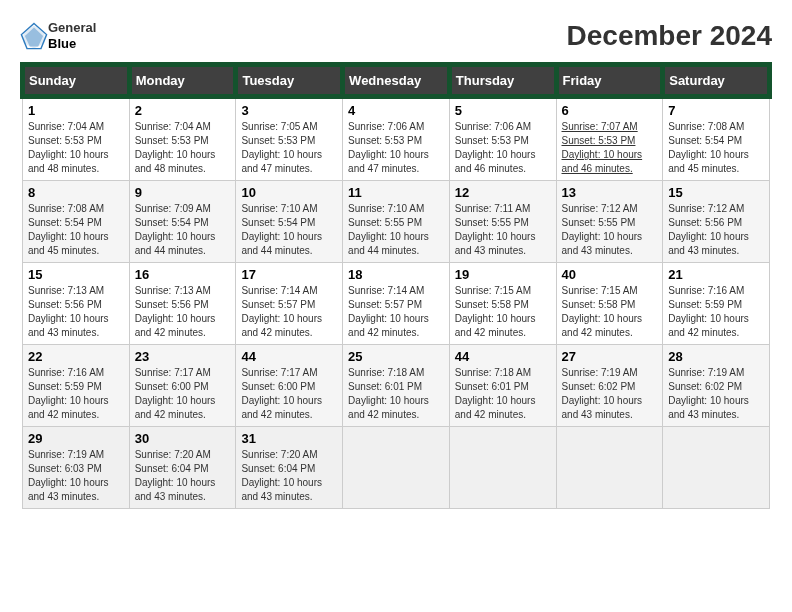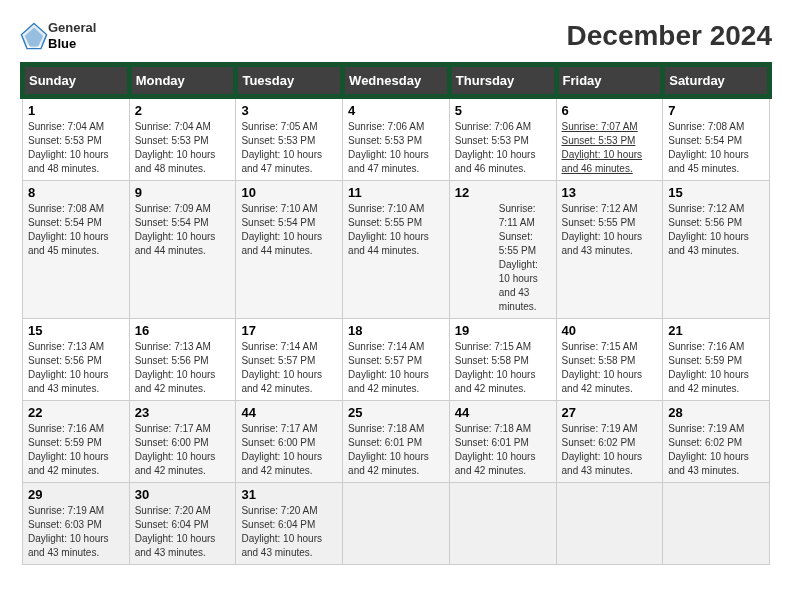--- a/index.html
+++ b/index.html
@@ -196,21 +196,21 @@
         </td>
         <td>
           <span class="day-num">11</span>
           <div class="day-info" style="white-space: pre-line;">Sunrise: 7:10 AM
 Sunset: 5:55 PM
 Daylight: 10 hours
 and 44 minutes.</div>
         </td>
         <td>
           <span class="day-num">12</span>
-          <div class="day-info" style="white-space: pre-line; margin-left: 44px;">Sunrise: 7:11 AM
+          <div class="day-info" style="white-space: pre-line;">Sunrise: 7:11 AM
 Sunset: 5:55 PM
 Daylight: 10 hours
 and 43 minutes.</div>
         </td>
         <td>
           <span class="day-num">13</span>
           <div class="day-info" style="white-space: pre-line;">Sunrise: 7:12 AM
 Sunset: 5:55 PM
 Daylight: 10 hours
 and 43 minutes.</div>

